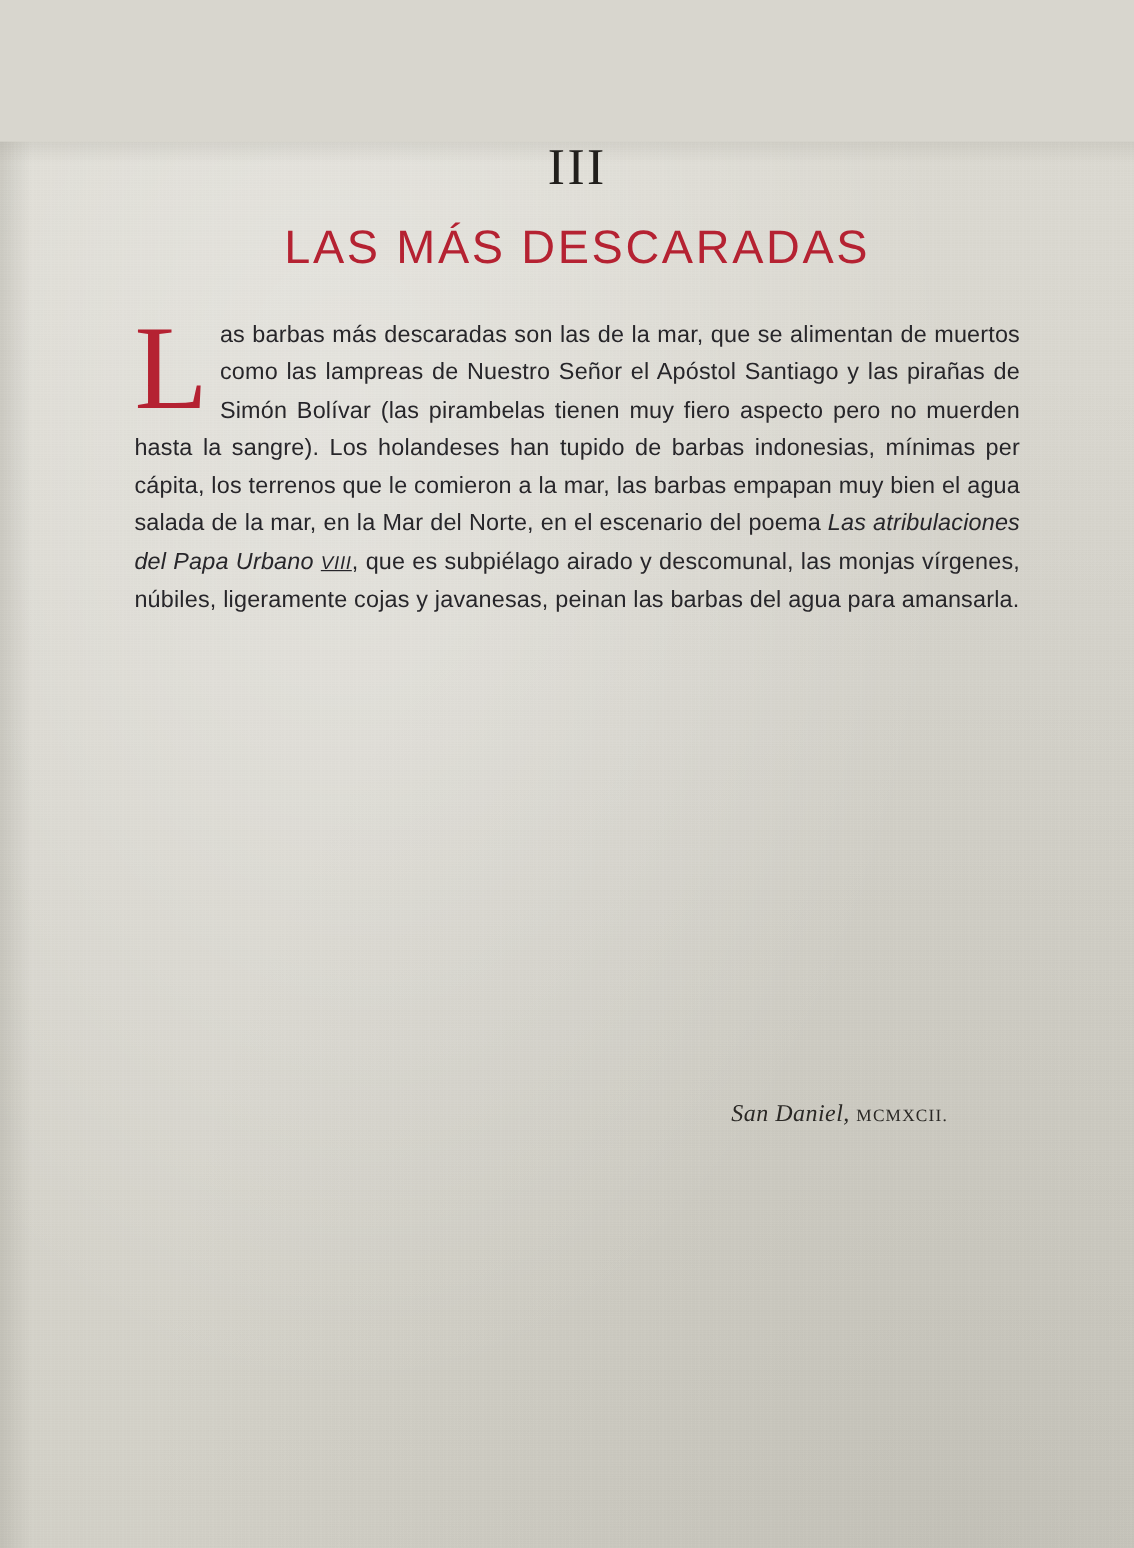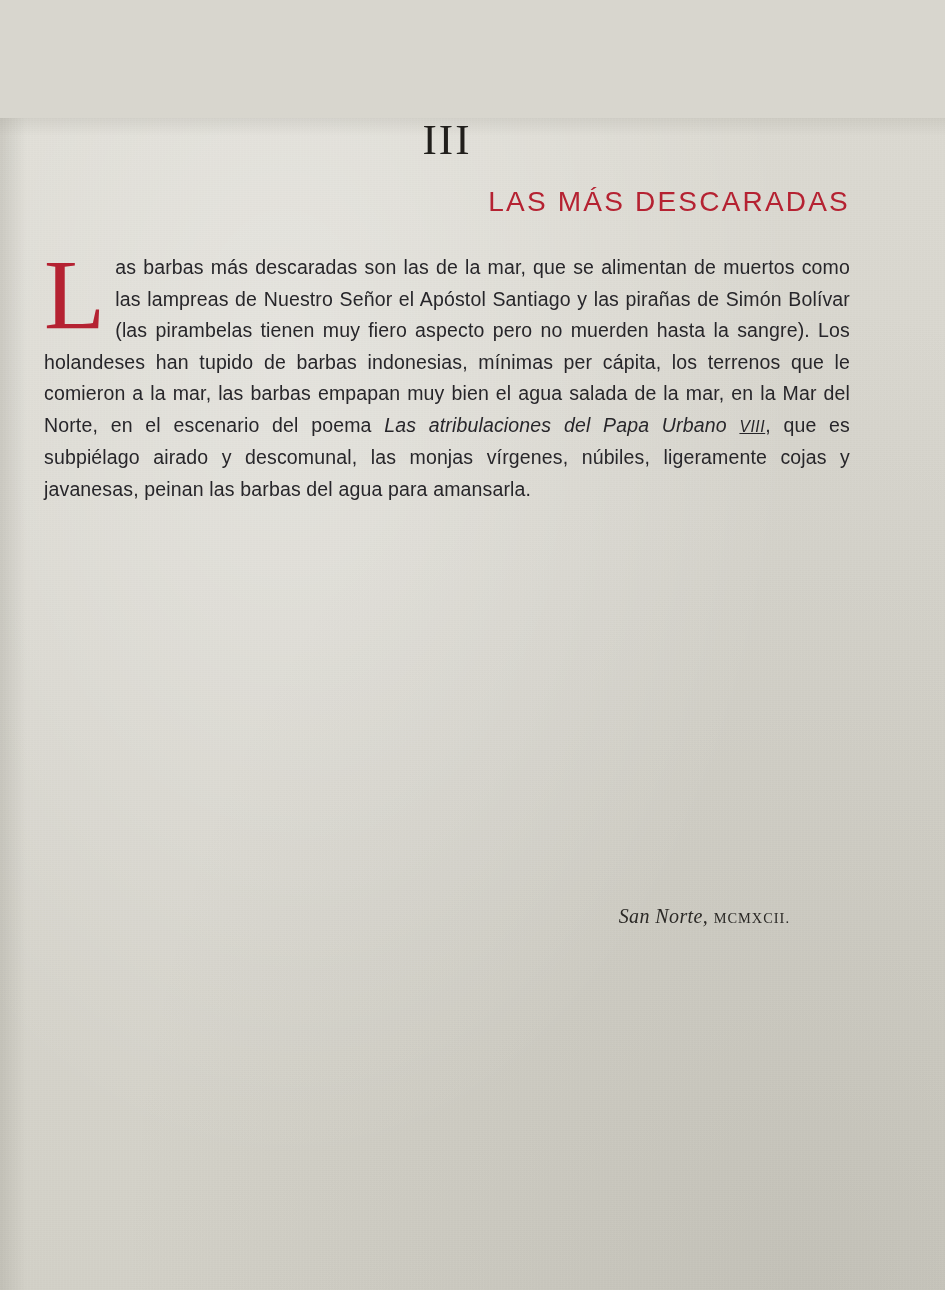--- a/index.html
+++ b/index.html
@@ -43,39 +43,39 @@
   .edge-top {
     position: absolute;
     left: 0; right: 0; top: 0; height: 18px;
     background: linear-gradient(to bottom, rgba(160,158,148,0.22), rgba(160,158,148,0));
     pointer-events: none;
   }
 
   .content {
     position: relative;
     z-index: 3;
-    padding: 0 95px 0 44px;
+    padding: 0 95px 0 112px;
   }
 
   .chapter-number {
     text-align: center;
     margin-top: 118px;
     font-family: "Liberation Serif", serif;
     font-size: 43px;
     letter-spacing: 2px;
     color: #211f1c;
     line-height: 1;
     font-weight: 400;
   }
 
   .chapter-title {
-    text-align: right;
+    text-align: center;
     margin-top: 26px;
     font-family: "Liberation Sans", sans-serif;
-    font-size: 28px;
+    font-size: 39px;
     letter-spacing: 2.2px;
     color: #b52232;
     font-weight: 400;
     line-height: 1.05;
   }
 
   .body-text {
     margin-top: 36px;
     font-family: "Liberation Sans", sans-serif;
     font-size: 19.5px;
@@ -138,18 +138,18 @@
 
     <div class="chapter-number">III</div>
 
     <h1 class="chapter-title">LAS MÁS DESCARADAS</h1>
 
     <div class="body-text">
       <span class="dropcap">L</span><span>as barbas más descaradas son las de la mar, que se alimentan de muertos como las lampreas de Nuestro Señor el Apóstol Santiago y las pirañas de Simón Bolívar (las pirambelas tienen muy fiero aspecto pero no muerden hasta la sangre). Los holandeses han tupido de barbas indonesias, mínimas per cápita, los terrenos que le comieron a la mar, las barbas empapan muy bien el agua salada de la mar, en la Mar del Norte, en el escenario del poema </span><em>Las atribulaciones del Papa Urbano </em><em class="smallcaps">VIII</em><span>, que es subpiélago airado y descomunal, las monjas vírgenes, núbiles, ligeramente cojas y javanesas, peinan las barbas del agua para amansarla.</span>
     </div>
 
     <div class="colophon">
-      <span>San Norte,</span>
+      <span>San Daniel,</span>
       <span class="date">MCMXCII.</span>
     </div>
 
   </div>
 </div>
 
 </body></html>

